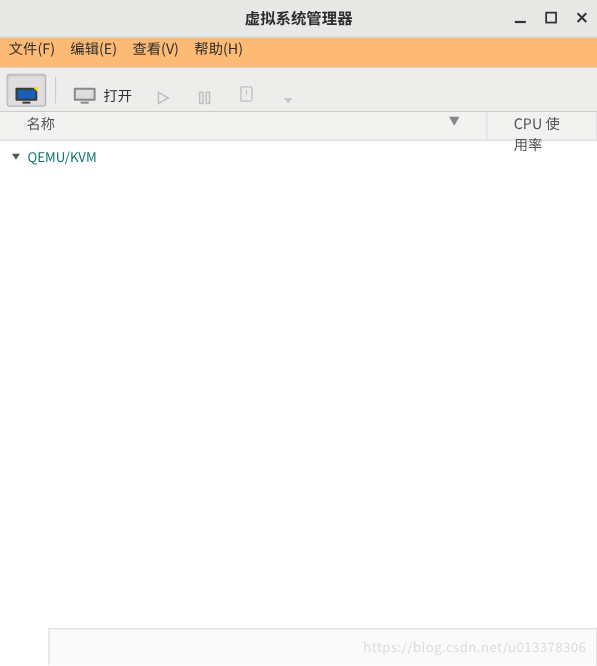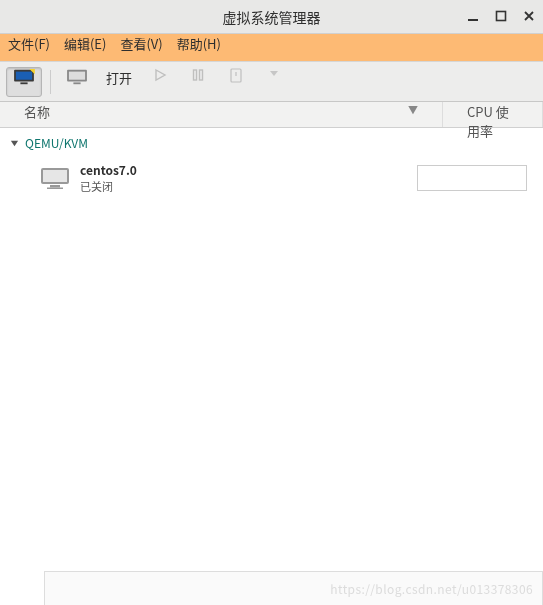--- a/index.html
+++ b/index.html
@@ -15,21 +15,21 @@
     .titlebar {
       height: 34px;
       background: #e8e8e7;
       border-bottom: 1px solid #d0d0d0;
       display: flex;
       align-items: center;
       justify-content: center;
       position: relative;
     }
     .titlebar .title {
-      font-weight: normal;
+      font-weight: bold;
       font-size: 14px;
     }
     .window-controls {
       position: absolute;
       right: 6px;
       top: 0;
       height: 100%;
       display: flex;
       align-items: center;
       gap: 12px;
@@ -60,27 +60,27 @@
       border-bottom: 1px solid #c8c8c7;
       display: flex;
       align-items: center;
       padding: 0 6px;
       gap: 4px;
     }
     .tbtn {
       height: 30px;
       min-width: 34px;
       display: inline-flex;
-      align-items: flex-start;
+      align-items: flex-end;
       justify-content: center;
       border: 1px solid transparent;
       border-radius: 3px;
       padding: 0 6px;
       cursor: pointer;
-      gap: 18px;
+      gap: 6px;
     }
     .tbtn.active {
       background: #dedede;
       border: 1px solid #b5b5b5;
       box-shadow: inset 0 1px 2px rgba(0,0,0,0.15);
     }
     .tbtn.disabled { opacity: 0.45; cursor: default; }
     .sep {
       width: 1px;
       height: 24px;
@@ -240,31 +240,16 @@
 
 <div class="tree">
   <div class="group-row">
     <span>
       <svg width="9" height="9" viewBox="0 0 10 10">
           <polygon points="1,2 9,2 5,8" fill="#555"></polygon>
         </svg>
     </span>
     <span>QEMU/KVM</span>
   </div>
-  <div class="vm-row">
-    <div class="vm-info">
-      <svg width="30" height="24" viewBox="0 0 30 24">
-        <rect x="1" y="2" width="28" height="16" rx="2" fill="#999"></rect>
-        <rect x="3" y="4" width="24" height="12" fill="#e6e6e6"></rect>
-        <rect x="10" y="19" width="10" height="2.5" fill="#999"></rect>
-        <rect x="7" y="21.5" width="16" height="1.5" fill="#999"></rect>
-      </svg>
-      <div class="vm-text">
-        <div class="name">centos7.0</div>
-        <div class="status">已关闭</div>
-      </div>
-    </div>
-    <div class="cpu-cell"></div>
-  </div>
 </div>
 
 <div class="footer-bar"></div>
 <div class="watermark">https://blog.csdn.net/u013378306</div>
 
 </body></html>

